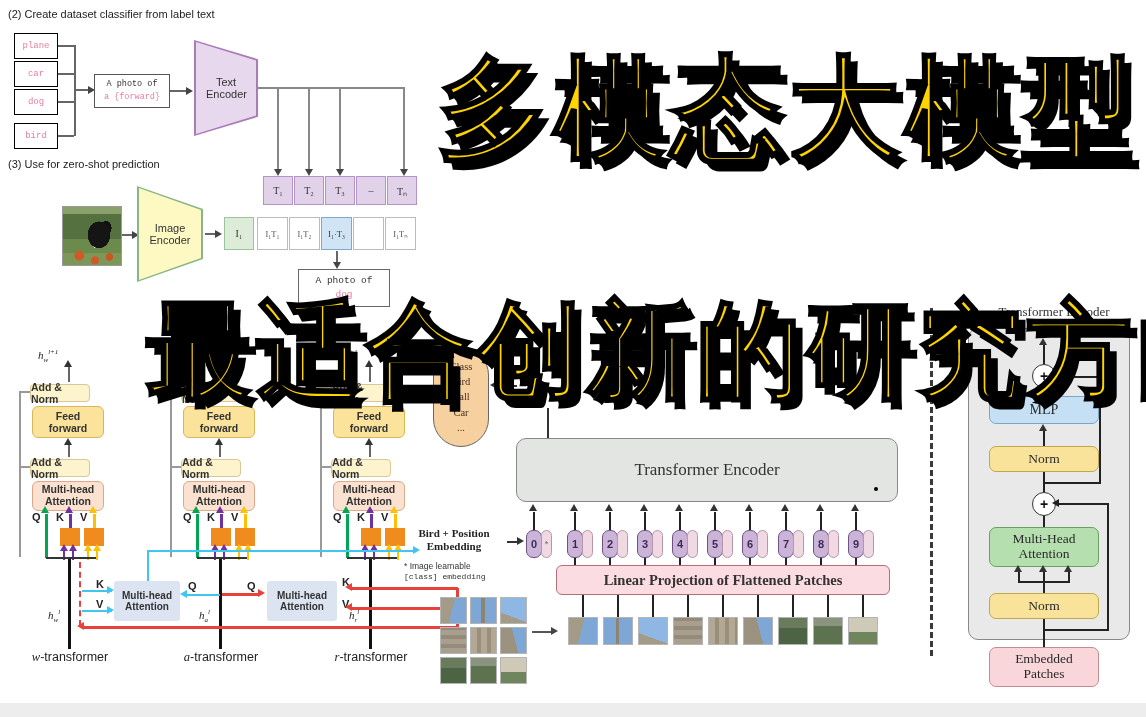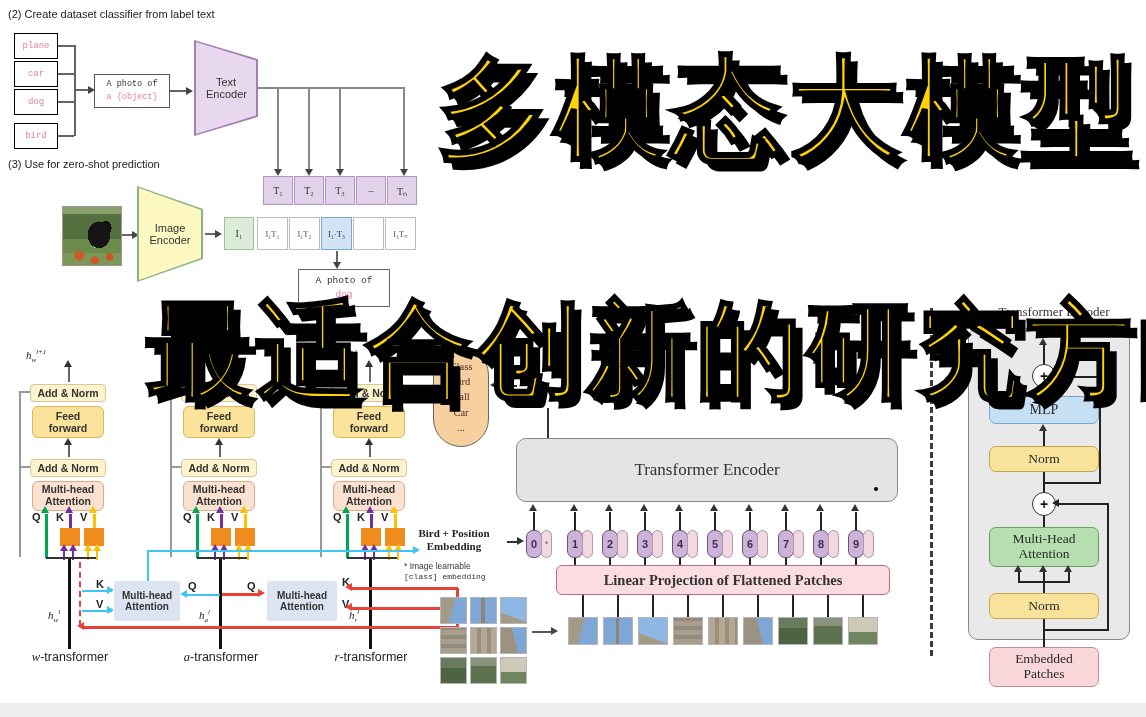--- a/index.html
+++ b/index.html
@@ -15,21 +15,21 @@
   .cap{position:absolute;font-size:11px;color:#222}
   .lblbox{position:absolute;box-sizing:border-box;border:1px solid #000000;background:#fff;
     font-family:"Liberation Mono",monospace;font-size:9px;color:#e87ea1;display:flex;align-items:center;justify-content:center}
   .trapz-o{position:absolute}
   .trapz-i{position:absolute;inset:2px;display:flex;align-items:center;justify-content:center;text-align:center;font-size:11px;color:#333}
   .tbox{position:absolute;box-sizing:border-box;width:30px;height:29px;background:#e2d2e9;border:1.5px solid #b493c6;
     font-family:"Liberation Serif",serif;font-size:10px;color:#333;display:flex;align-items:center;justify-content:center}
   .pbox{position:absolute;box-sizing:border-box;width:31px;height:33px;background:#fff;border:1px solid #bbb;
     font-family:"Liberation Serif",serif;font-size:8.5px;color:#555;display:flex;align-items:center;justify-content:center}
   .mono{font-family:"Liberation Mono",monospace}
-  .anorm{position:absolute;box-sizing:border-box;width:76px;height:18px;background:#fdf3cd;border:1px solid #d9c897;border-radius:4px;
+  .anorm{position:absolute;box-sizing:border-box;width:60px;height:18px;background:#fdf3cd;border:1px solid #d9c897;border-radius:4px;
     font-size:10.5px;font-weight:bold;color:#333;display:flex;align-items:center;justify-content:center}
   .ffwd{position:absolute;box-sizing:border-box;width:72px;height:32px;background:#fbe39b;border:1px solid #d9b65a;border-radius:6px;
     font-size:10.5px;font-weight:bold;color:#333;display:flex;align-items:center;justify-content:center;text-align:center;padding:0 12px}
   .mhatt{position:absolute;box-sizing:border-box;width:72px;height:30px;background:#fbe2d0;border:1px solid #dca98a;border-radius:6px;
     font-size:10.5px;font-weight:bold;color:#333;display:flex;align-items:center;justify-content:center;text-align:center;line-height:1.1}
   .qkv{position:absolute;font-size:11px;font-weight:bold;color:#222}
   .osq{position:absolute;width:20px;height:18px;background:#f08c1e}
   .crossbox{position:absolute;box-sizing:border-box;background:#dce3f1;border-radius:3px;
     font-size:10px;font-weight:bold;color:#333;display:flex;align-items:center;justify-content:center;text-align:center;line-height:1.15}
   .hlab{position:absolute;font-family:"Liberation Serif",serif;font-style:italic;font-size:11px;color:#222}
@@ -84,21 +84,21 @@
   <div class="ln" style="left:58px;top:45px;width:16px;height:1.5px"></div>
   <div class="ln" style="left:58px;top:73px;width:16px;height:1.5px"></div>
   <div class="ln" style="left:58px;top:101px;width:16px;height:1.5px"></div>
   <div class="ln" style="left:58px;top:135px;width:16px;height:1.5px"></div>
   <div class="ln" style="left:74px;top:45px;width:1.5px;height:91px"></div>
   <div class="ln" style="left:74px;top:89px;width:14px;height:2px"></div>
   <div class="ar ar-r" style="left:88px;top:86px"></div>
 
   <div class="box mono" style="left:94px;top:74px;width:76px;height:34px;border:1.5px solid #555;background:#fff;font-size:8.5px;flex-direction:column;line-height:1.5">
     <span style="color:#333">A photo of</span>
-    <span style="color:#e87ea1">a {object}</span>
+    <span style="color:#e87ea1">a {forward}</span>
   </div>
   <div class="ln" style="left:170px;top:90px;width:18px;height:2px"></div>
   <div class="ar ar-r" style="left:186px;top:87px"></div>
 
   <div class="trapz-o" style="left:194px;top:40px;width:64px;height:96px;background:#a87cb8;clip-path:polygon(0 0,100% 20%,100% 80%,0 100%)">
     <div class="trapz-i" style="background:#e8d8ee;clip-path:polygon(0 0,100% 20%,100% 80%,0 100%)">
       <span style="width:40px">Text Encoder</span>
     </div>
   </div>
 
@@ -140,21 +140,21 @@
   <div class="pbox" style="left:353px;top:217px"></div>
   <div class="pbox" style="left:385px;top:217px">I₁Tₙ</div>
 
   <div class="ln" style="left:336px;top:251px;width:2px;height:13px"></div>
   <div class="ar ar-d" style="left:333px;top:262px"></div>
   <div class="box mono" style="left:298px;top:269px;width:92px;height:38px;border:1.5px solid #666;background:#fff;font-size:9.5px;flex-direction:column;line-height:1.5">
     <span style="color:#333">A photo of</span>
     <span style="color:#e87ea1">dog</span>
   </div>
 
-  <span class="hlab" style="left:26px;top:348px"><i>h</i><sub>w</sub><sup>l+1</sup></span>
+  <span class="hlab" style="left:38px;top:348px"><i>h</i><sub>w</sub><sup>l+1</sup></span>
   <div class="ln" style="left:68px;top:364px;width:2px;height:18px"></div>
   <div class="ar ar-u" style="left:64px;top:360px"></div>
   <div class="anorm" style="left:30px;top:384px">Add &amp; Norm</div>
   <div class="ffwd" style="left:32px;top:406px">Feed forward</div>
   <div class="ln" style="left:68px;top:441px;width:2px;height:16px"></div>
   <div class="ar ar-u" style="left:64px;top:438px"></div>
   <div class="anorm" style="left:30px;top:459px">Add &amp; Norm</div>
   <div class="mhatt" style="left:32px;top:481px">Multi-head Attention</div>
   <div class="ln" style="left:19px;top:391px;width:2px;height:166px;background:#999"></div>
   <div class="ln" style="left:19px;top:391px;width:11px;height:1.5px;background:#999"></div>

